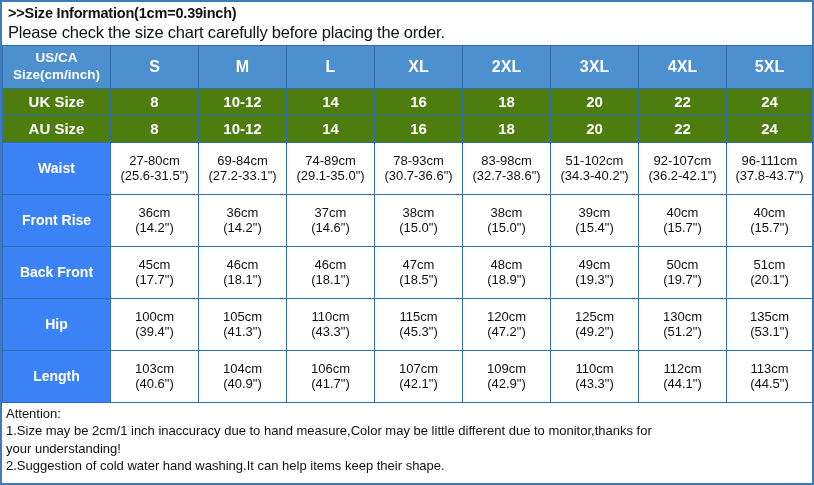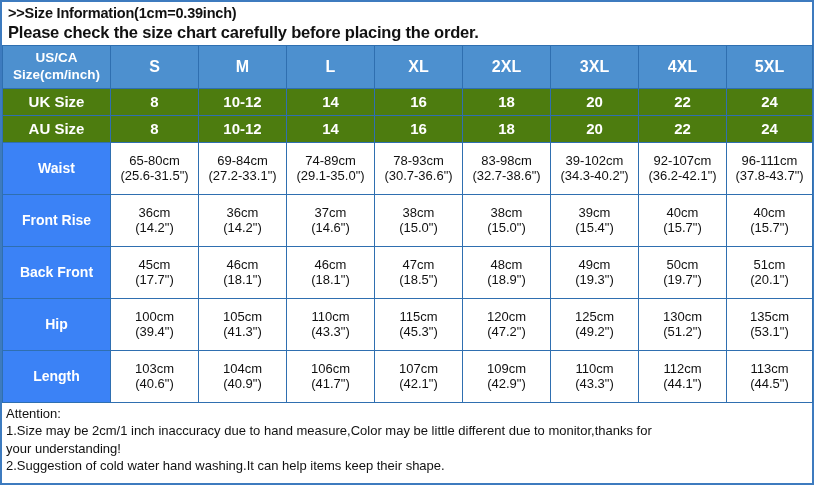--- a/index.html
+++ b/index.html
@@ -25,21 +25,21 @@
   .header-line {
     padding: 3px 6px 0 6px;
     font-size: 14.5px;
     font-weight: bold;
     color: #111;
     letter-spacing: -0.2px;
   }
   .subheader-line {
     padding: 2px 6px 3px 6px;
     font-size: 16.5px;
-    font-weight: bold;
+    font-weight: normal;
     color: #111;
     letter-spacing: -0.2px;
   }
   table.size-table {
     border-collapse: collapse;
     width: 810px;
     table-layout: fixed;
   }
   table.size-table td {
     border: 1px solid #2f6fb0;
@@ -151,41 +151,41 @@
         <td>16</td>
         <td>18</td>
         <td>20</td>
         <td>22</td>
         <td>24</td>
       </tr>
 
       <tr class="data-row">
         <td class="rowlabel">Waist</td>
         <td>
-          <span class="cell-main">65-80cm</span>
+          <span class="cell-main">27-80cm</span>
           <span class="cell-sub">(25.6-31.5")</span>
         </td>
         <td>
           <span class="cell-main">69-84cm</span>
           <span class="cell-sub">(27.2-33.1")</span>
         </td>
         <td>
           <span class="cell-main">74-89cm</span>
           <span class="cell-sub">(29.1-35.0")</span>
         </td>
         <td>
           <span class="cell-main">78-93cm</span>
           <span class="cell-sub">(30.7-36.6")</span>
         </td>
         <td>
           <span class="cell-main">83-98cm</span>
           <span class="cell-sub">(32.7-38.6")</span>
         </td>
         <td>
-          <span class="cell-main">39-102cm</span>
+          <span class="cell-main">51-102cm</span>
           <span class="cell-sub">(34.3-40.2")</span>
         </td>
         <td>
           <span class="cell-main">92-107cm</span>
           <span class="cell-sub">(36.2-42.1")</span>
         </td>
         <td>
           <span class="cell-main">96-111cm</span>
           <span class="cell-sub">(37.8-43.7")</span>
         </td>

